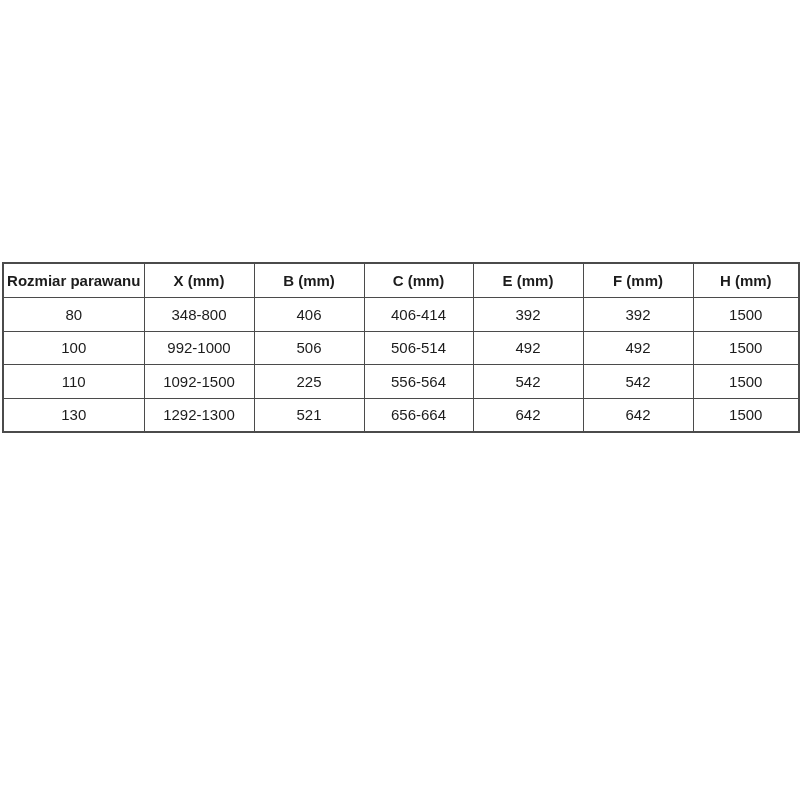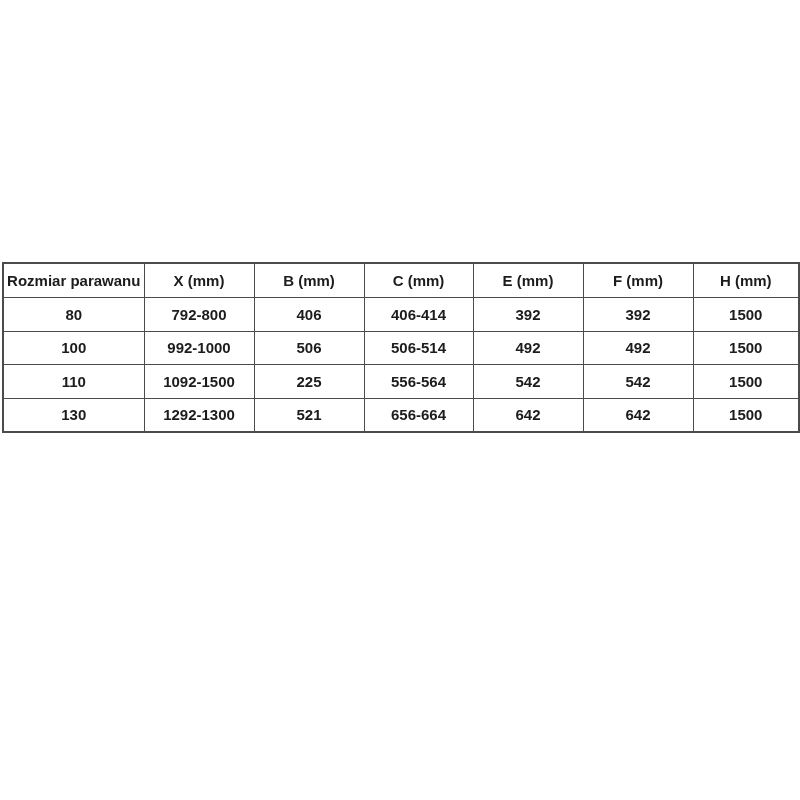--- a/index.html
+++ b/index.html
@@ -43,21 +43,21 @@
   }
   table.size-table th {
     height: 33px;
     font-size: 15px;
     font-weight: 700;
     margin-left: 41px;
   }
   table.size-table td {
     height: 32.5px;
     font-size: 15px;
-    font-weight: 700;
+    font-weight: 400;
   }
 </style>
 </head>
 <body>
 
 <div class="page">
   <div class="table-wrap">
     <table class="size-table">
       <colgroup>
         <col style="width:141px">
@@ -75,21 +75,21 @@
           <th>B (mm)</th>
           <th>C (mm)</th>
           <th>E (mm)</th>
           <th>F (mm)</th>
           <th>H (mm)</th>
         </tr>
       </thead>
       <tbody>
         <tr>
           <td>80</td>
-          <td>792-800</td>
+          <td>348-800</td>
           <td>406</td>
           <td>406-414</td>
           <td>392</td>
           <td>392</td>
           <td>1500</td>
         </tr>
         <tr>
           <td>100</td>
           <td>992-1000</td>
           <td>506</td>

